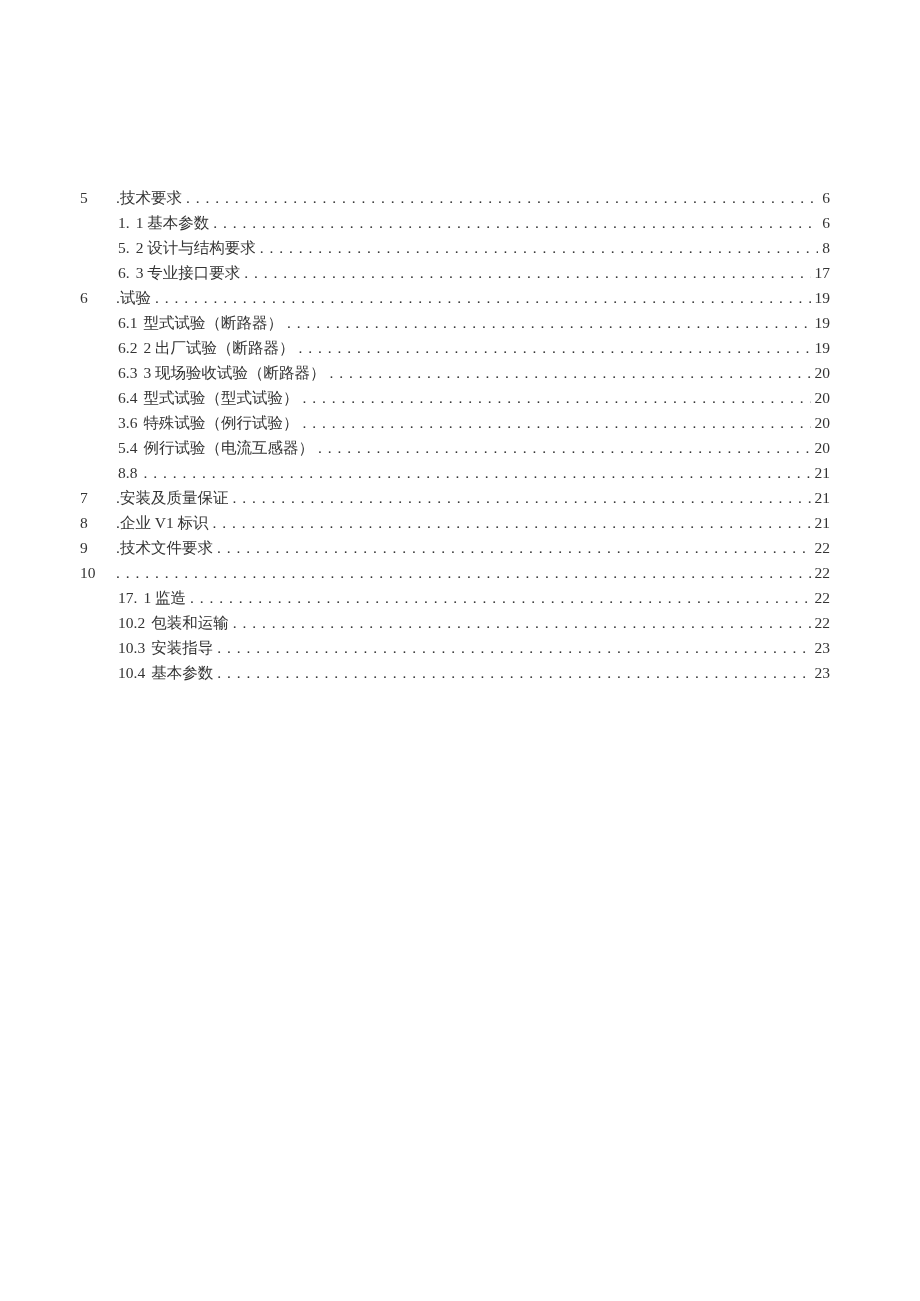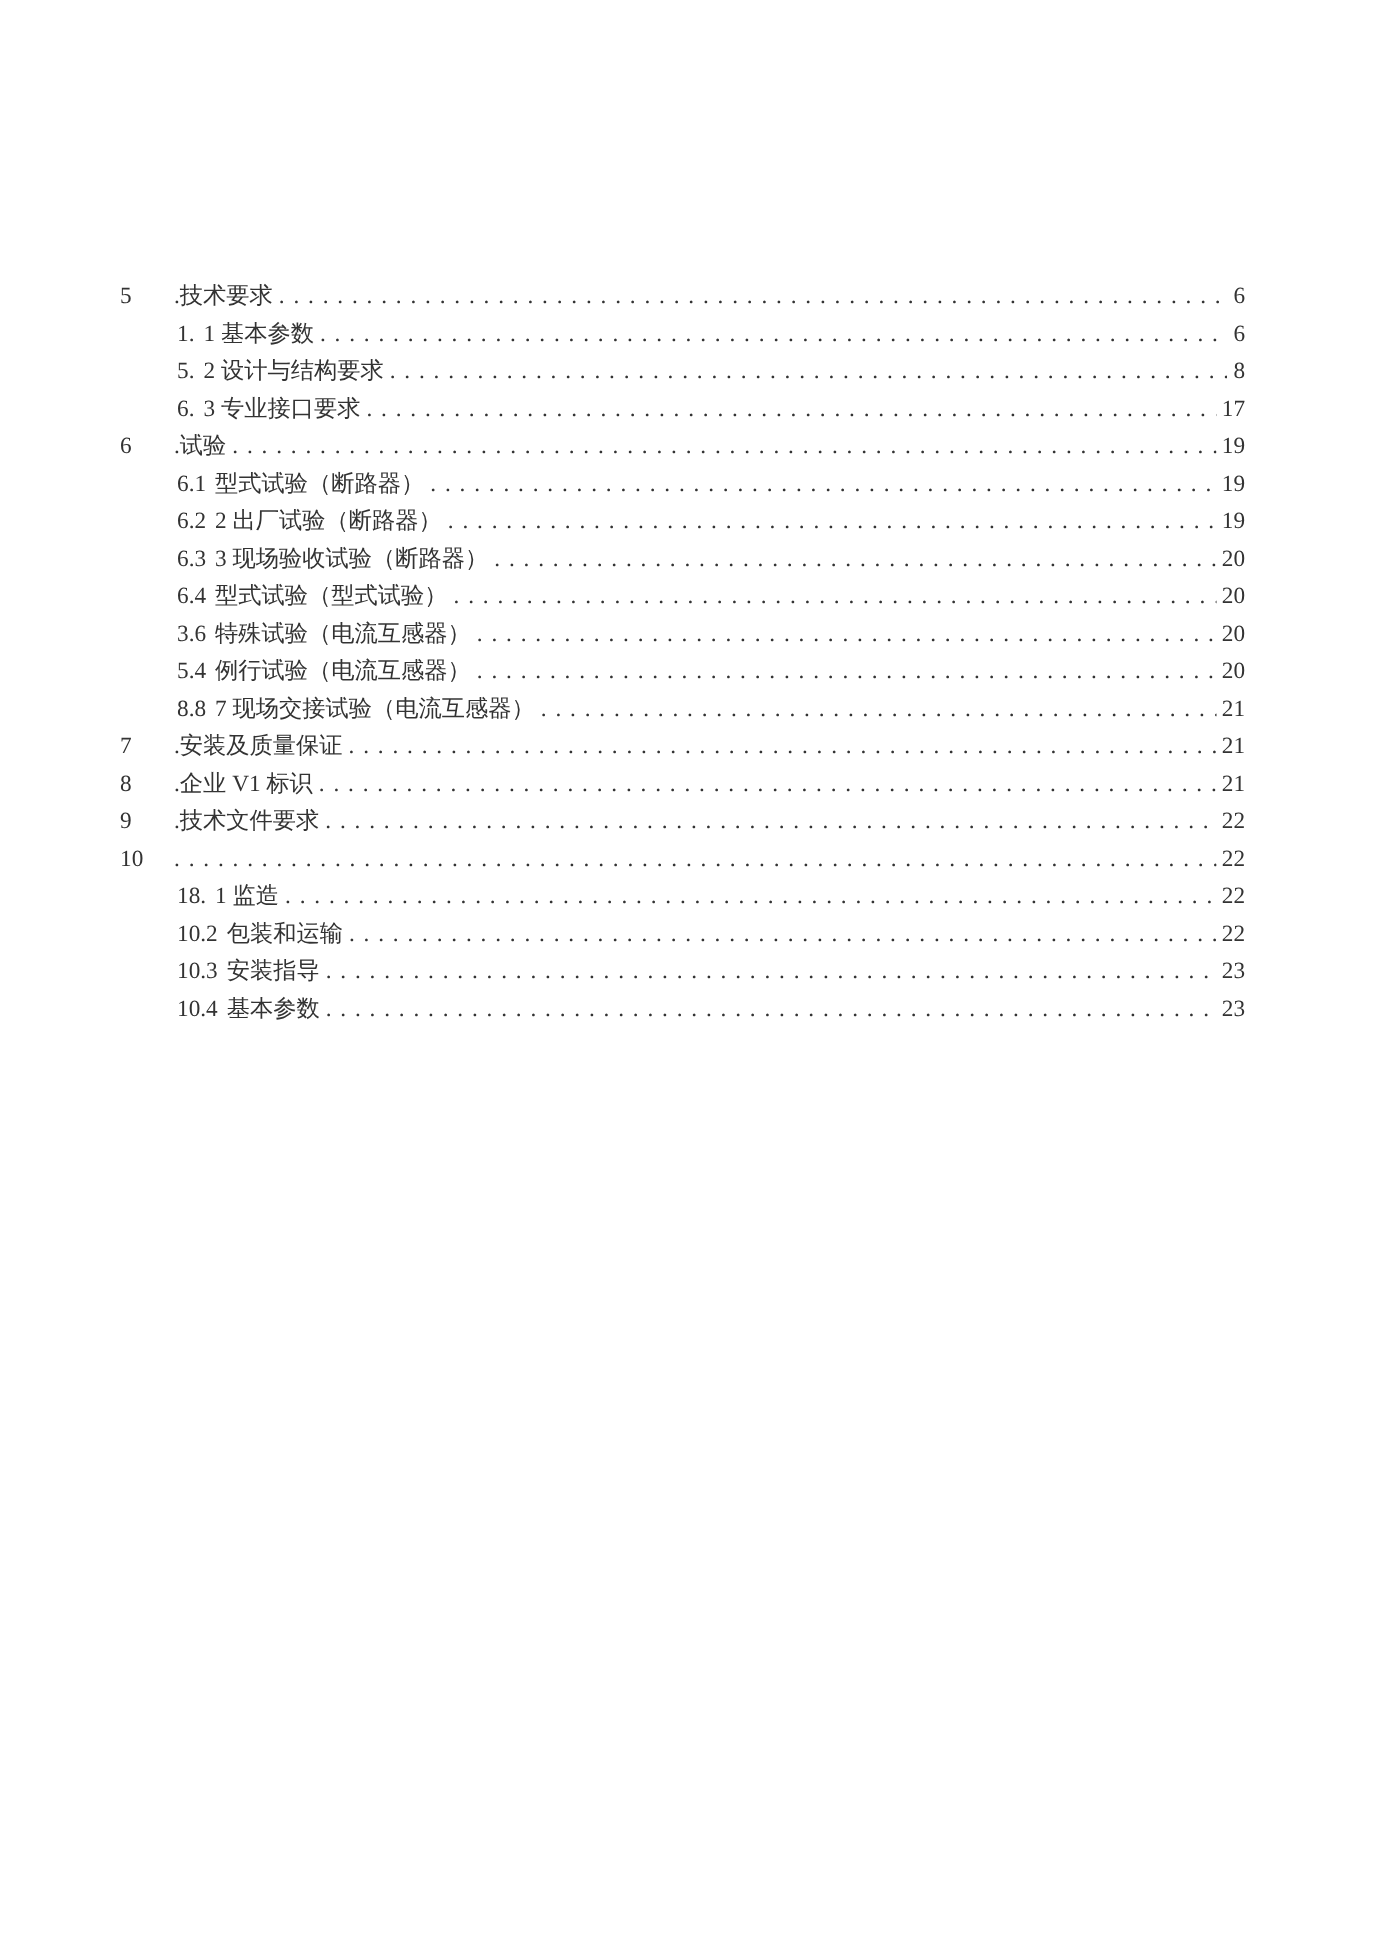--- a/index.html
+++ b/index.html
@@ -111,33 +111,32 @@
         <span class="pg">20</span>
       </div>
       <div class="toc-row level1">
         <span class="num level1">6.4</span>
         <span class="label">型式试验（型式试验）</span>
         <span class="dots"></span>
         <span class="pg">20</span>
       </div>
       <div class="toc-row level1">
         <span class="num level1">3.6</span>
-        <span class="label">特殊试验（电流互感器）</span>
+        <span class="label">特殊试验（例行试验）</span>
         <span class="dots"></span>
         <span class="pg">20</span>
       </div>
       <div class="toc-row level1">
         <span class="num level1">5.4</span>
         <span class="label">例行试验（电流互感器）</span>
         <span class="dots"></span>
         <span class="pg">20</span>
       </div>
       <div class="toc-row level1">
         <span class="num level1">8.8</span>
-        <span class="label">7 现场交接试验（电流互感器）</span>
         <span class="dots"></span>
         <span class="pg">21</span>
       </div>
       <div class="toc-row level0">
         <span class="num level0">7</span>
         <span class="label">.安装及质量保证</span>
         <span class="dots"></span>
         <span class="pg">21</span>
       </div>
       <div class="toc-row level0">
@@ -151,21 +150,21 @@
         <span class="label">.技术文件要求</span>
         <span class="dots"></span>
         <span class="pg">22</span>
       </div>
       <div class="toc-row level0">
         <span class="num level0">10</span>
         <span class="dots"></span>
         <span class="pg">22</span>
       </div>
       <div class="toc-row level1">
-        <span class="num level1">18.</span>
+        <span class="num level1">17.</span>
         <span class="label">1 监造</span>
         <span class="dots"></span>
         <span class="pg">22</span>
       </div>
       <div class="toc-row level1">
         <span class="num level1">10.2</span>
         <span class="label">包装和运输</span>
         <span class="dots"></span>
         <span class="pg">22</span>
       </div>

